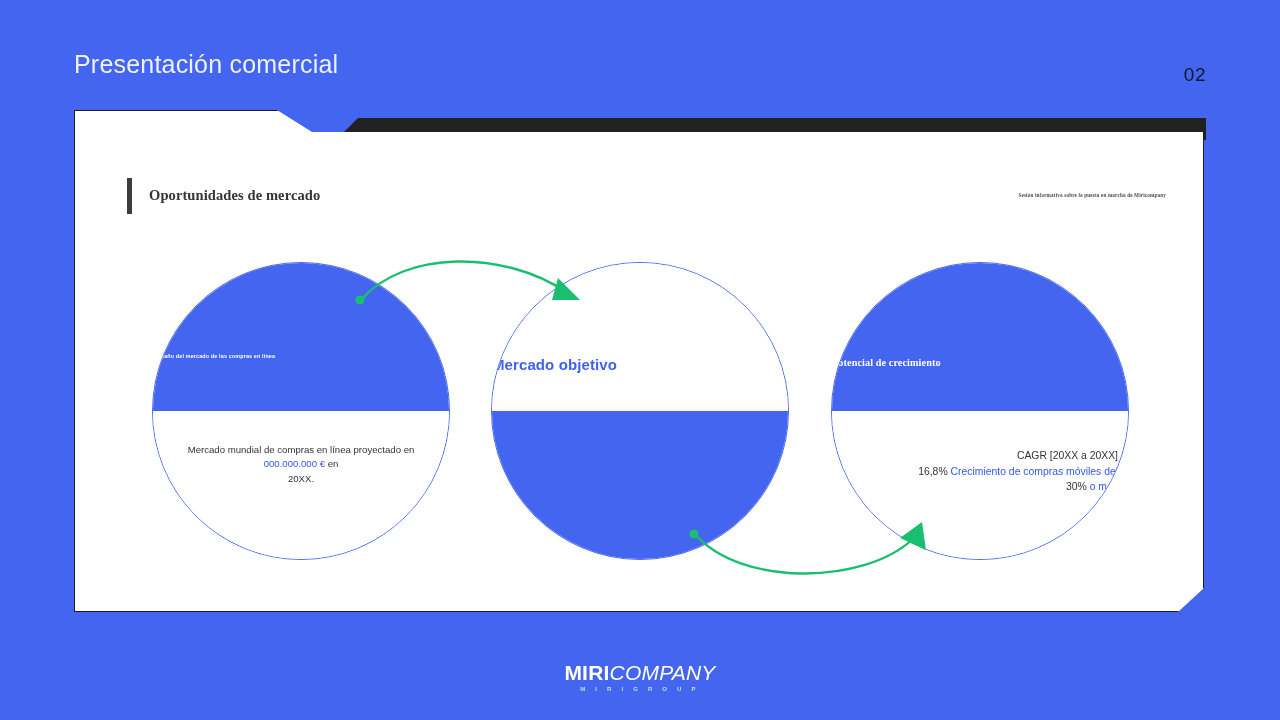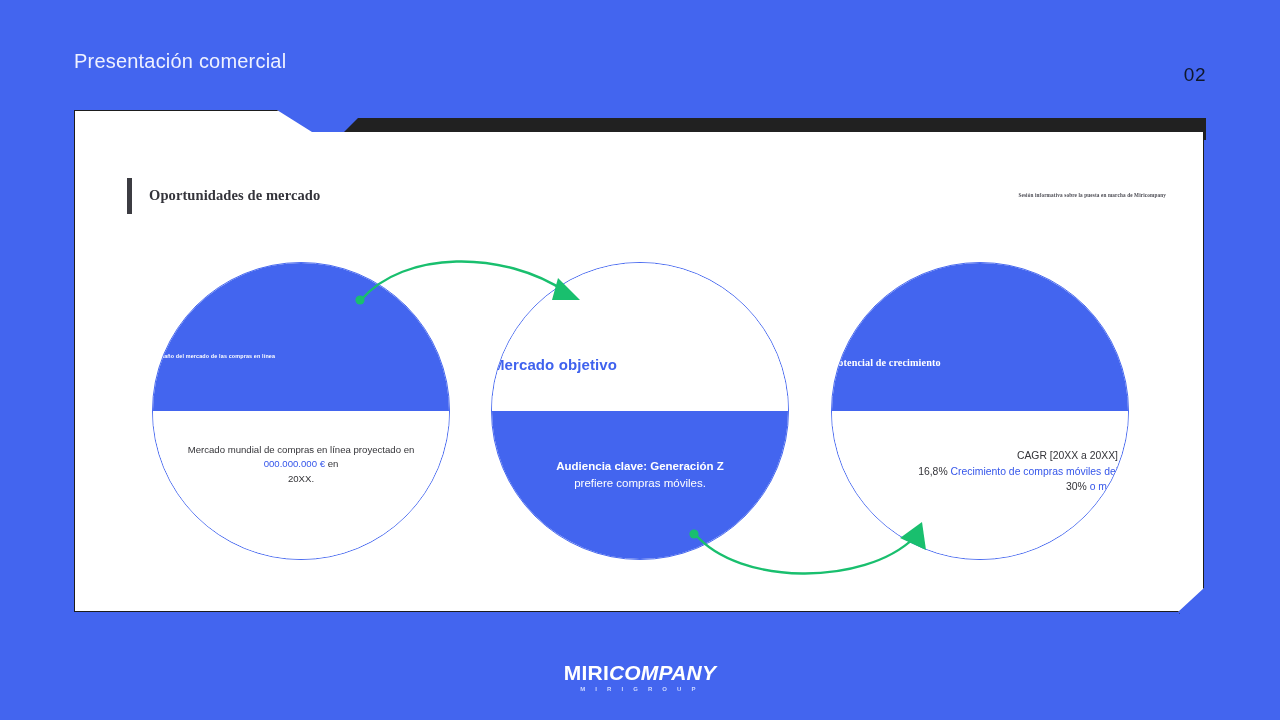--- a/index.html
+++ b/index.html
@@ -10,21 +10,21 @@
     overflow:hidden;
     position:relative;
   }
 
   
   .slide-header{
     position:absolute; left:0; top:0; width:1280px; height:104px;
   }
   .deck-title{
     position:absolute; left:74px; top:50px;
-    font-size:20px; font-weight:400; color:#eef1ff; letter-spacing:.2px;
+    font-size:25px; font-weight:400; color:#eef1ff; letter-spacing:.2px;
   }
   .page-number{
     position:absolute; right:74px; top:64px;
     font-size:19px; font-weight:400; color:#0f172a; letter-spacing:.5px;text-align:right;
   }
 
   
   .card-wrap{
     position:absolute; left:74px; top:110px;
     width:1132px; height:504px;
@@ -143,21 +143,21 @@
   
   .footer-logo{
     position:absolute; left:0; bottom:28px; width:1280px;
     text-align:center;
   }
   .logo-main{
     font-size:21px; font-weight:700; color:#ffffff;
     letter-spacing:.2px; line-height:1;
     font-family:"Liberation Sans", sans-serif;
   }
-  .logo-main .lg-italic{ font-style:italic; font-weight:700;margin-top:40px; }
+  .logo-main .lg-italic{ font-style:italic; font-weight:400;margin-top:40px; }
   .logo-sub{
     margin-top:3px;
     font-size:6px; font-weight:700; color:#cfd9ff; letter-spacing:4.2px;
   }
 </style>
 </head>
 <body>
 
 <div class="slide-header">
   <div class="deck-title">Presentación comercial</div>
@@ -190,24 +190,20 @@
           <span>20XX.</span>
         </div>
       </div>
     </div>
 
     <div class="circle" id="circle-2">
       <div class="half-top fill-white"></div>
       <div class="half-bot fill-blue"></div>
       <div class="circle-inner">
         <div class="c-title">Mercado objetivo</div>
-        <div class="c-body">
-          <b>Audiencia clave: Generación Z</b><br>
-          <span>prefiere compras móviles.</span>
-        </div>
       </div>
     </div>
 
     <div class="circle" id="circle-3">
       <div class="half-top fill-blue"></div>
       <div class="half-bot fill-white"></div>
       <div class="circle-inner">
         <div class="c-title">Potencial de crecimiento</div>
         <div class="c-body">
           <span>CAGR [20XX a 20XX]</span><br>

